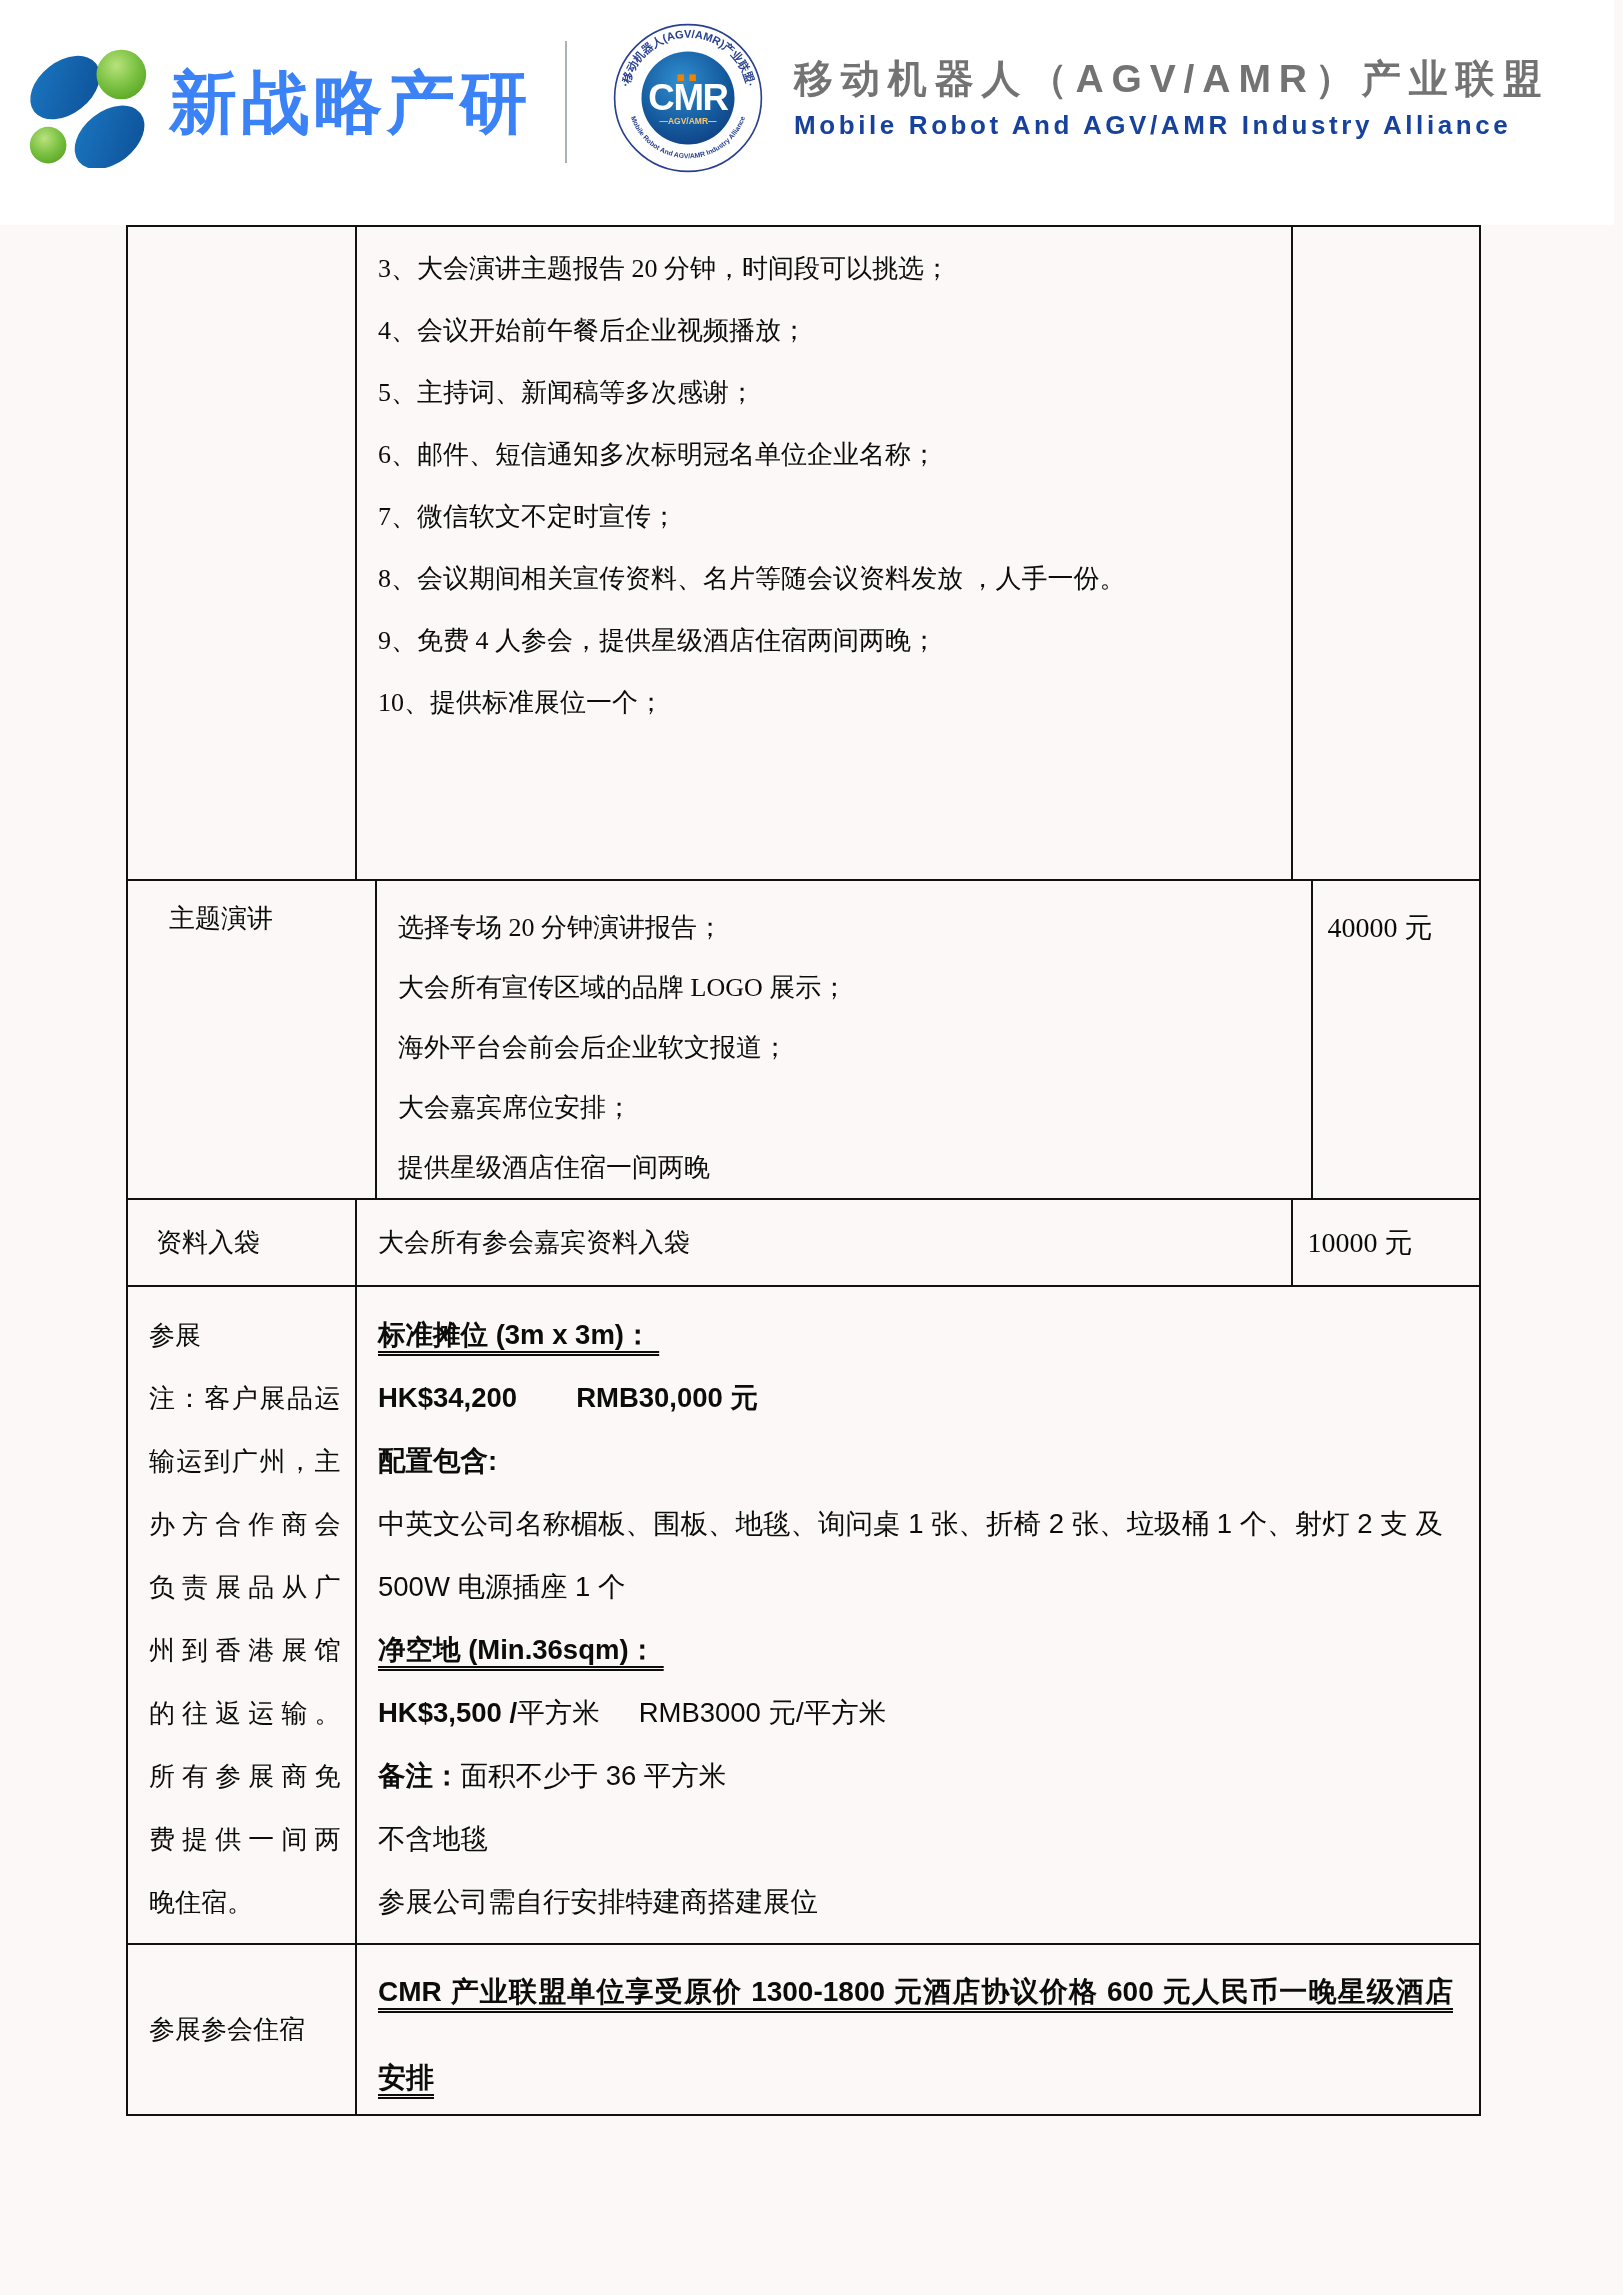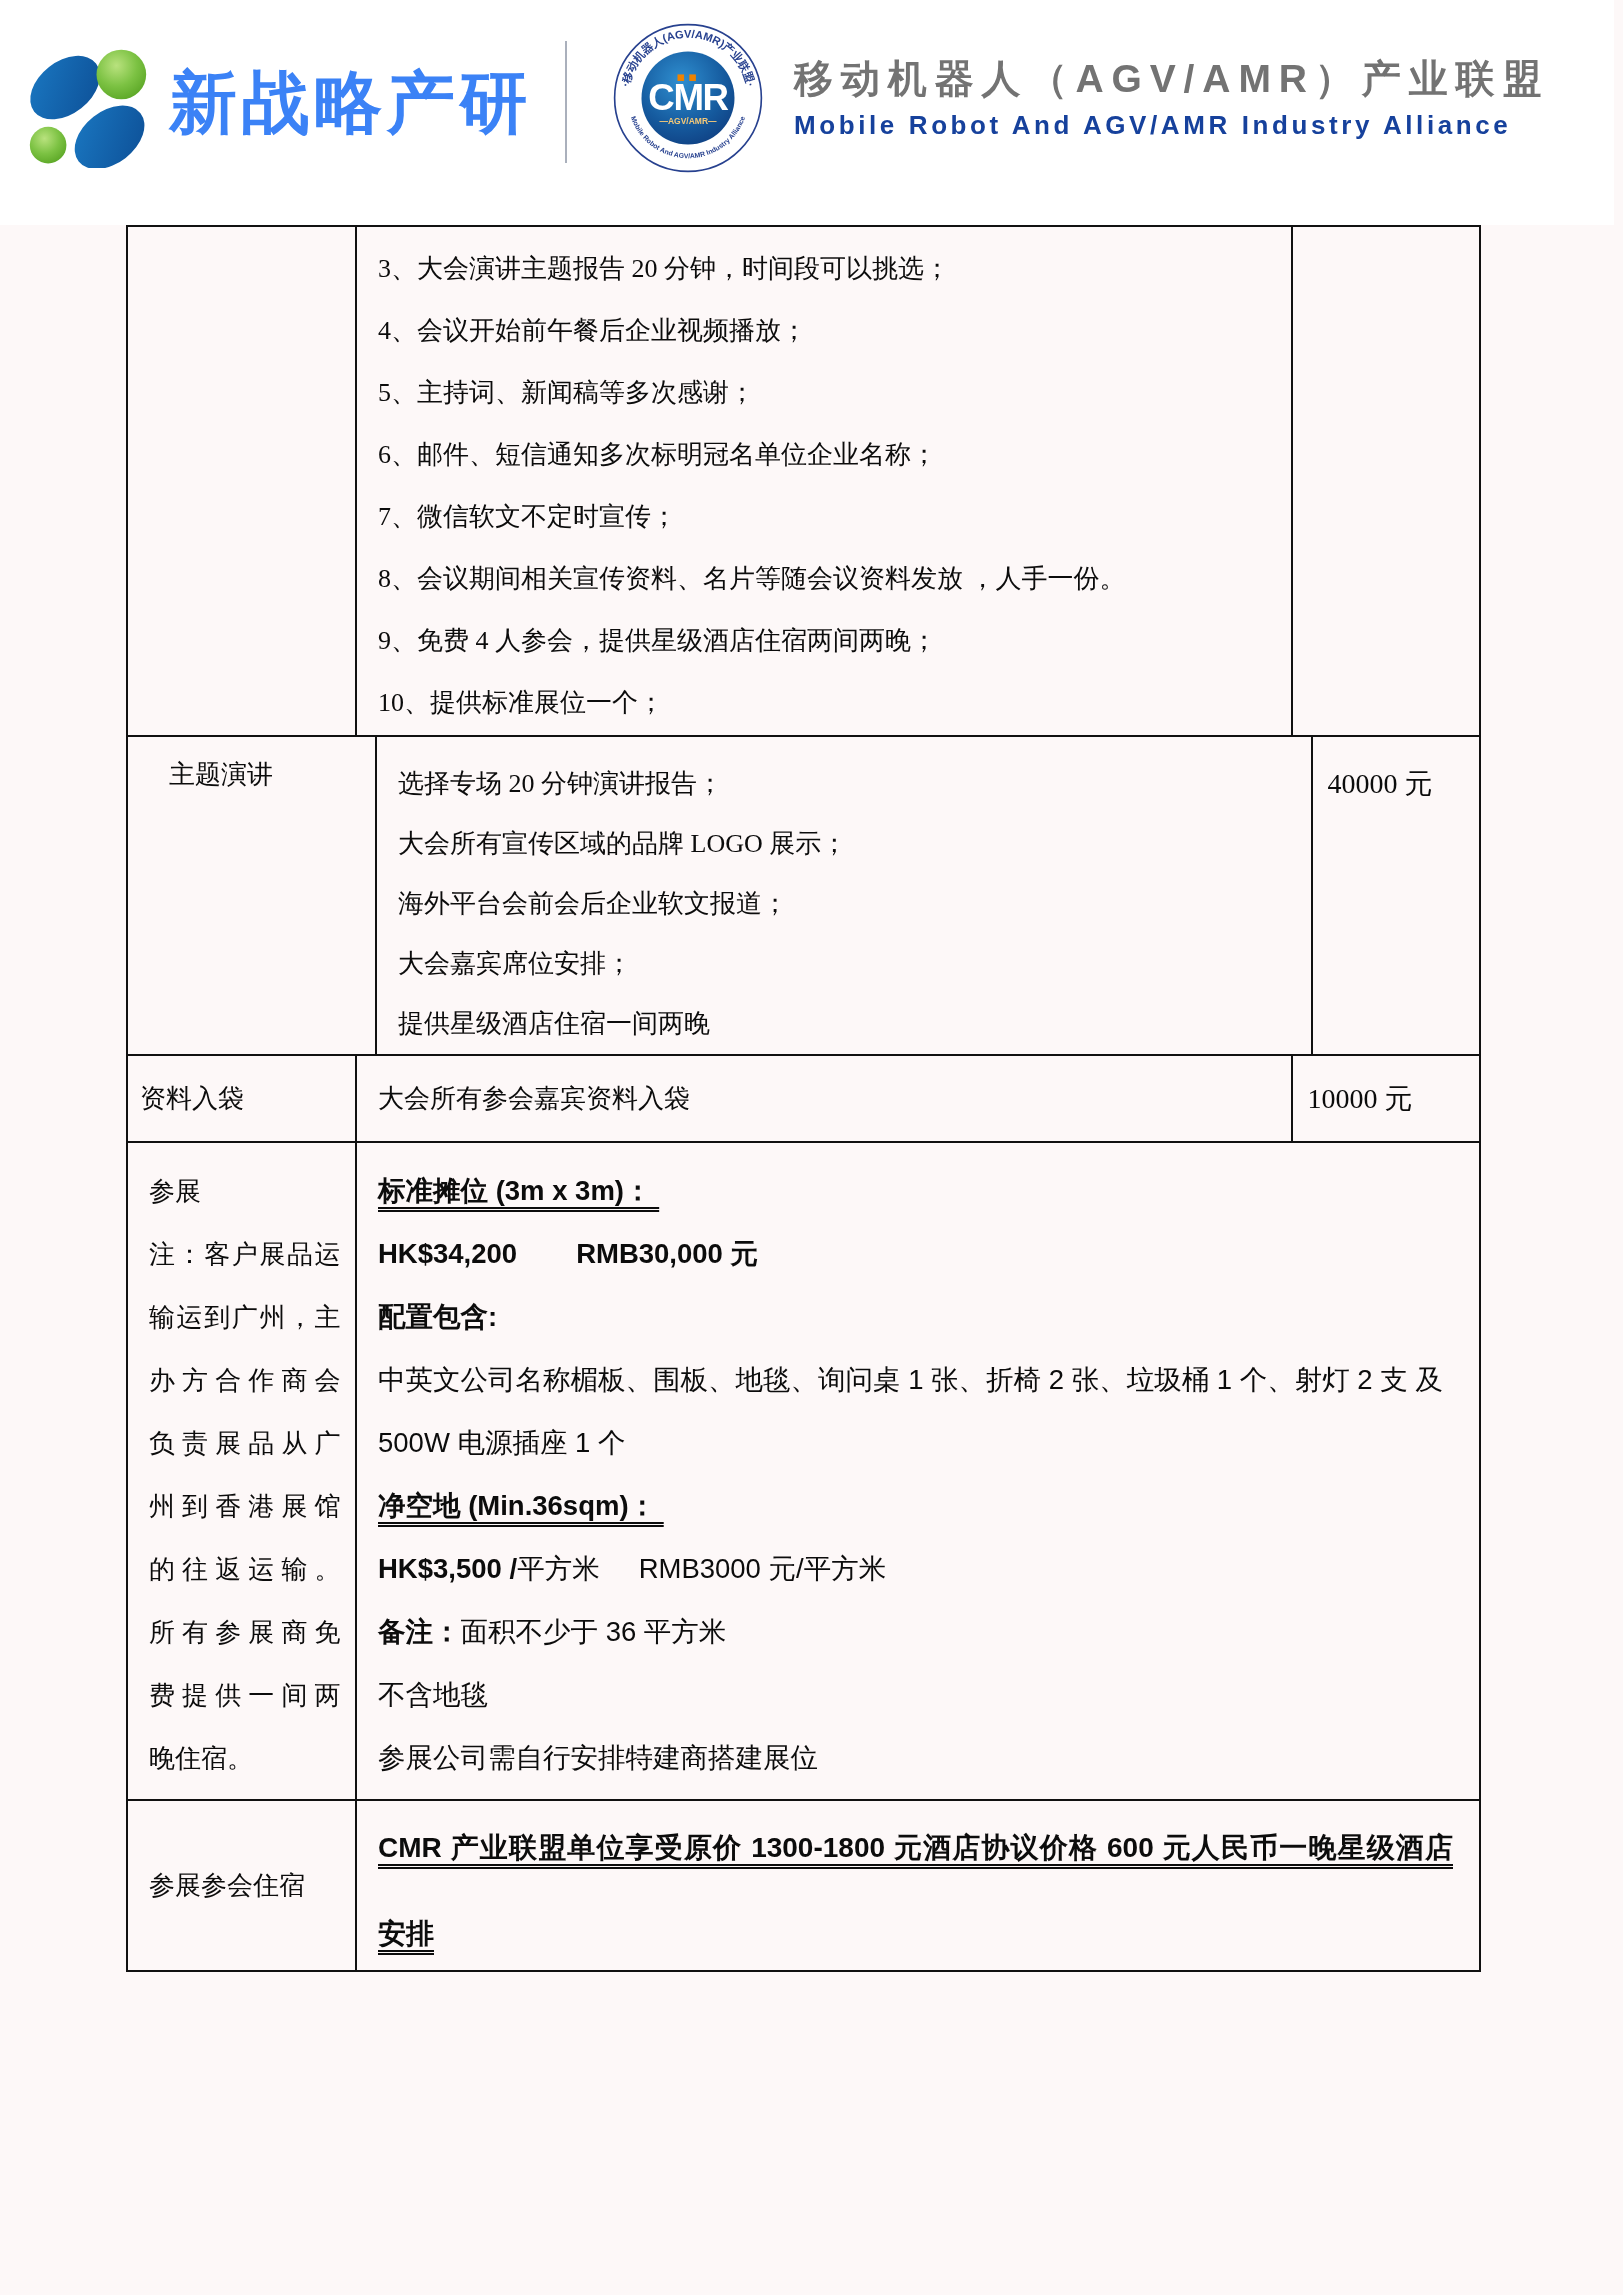--- a/index.html
+++ b/index.html
@@ -30,36 +30,36 @@
     font-size:26px;font-weight:700;color:#16419c;letter-spacing:3.6px;white-space:nowrap;
   }
   
   .sheet{position:absolute;left:126px;top:225px;width:1355px;border:2.6px solid #111;box-sizing:border-box;}
   .trow{display:grid;box-sizing:border-box;}
   .cols3{grid-template-columns:229px 936px auto;}
   .cols2{grid-template-columns:229px auto;}
   .trow + .trow{border-top:2px solid #111;}
   .cell{box-sizing:border-box;min-width:0;}
   .cell.vline{border-right:2px solid #111;}
-  .r1{height:508px;}
+  .r1{height:652px;}
   .r2{height:319px;padding-left:20px;}
   .r3{height:87px;}
   .r4{height:658px;}
   .r5{height:171px;}
   
   .serif{font-family:"Liberation Serif","DejaVu Serif",serif;font-size:26px;}
   .r1 .content{padding:10.5px 18.3px 0 21px;}
   .r1 .content p{margin:0;line-height:62px;white-space:pre-wrap;}
   .r2 .label{padding:19.6px 0 0 21px;}
   .r2 .content{padding:17px 18.3px 0 21px;}
   .r2 .content p{margin:0;line-height:60px;white-space:pre-wrap;}
   .price-cell{padding:27.5px 0 0 14.4px;font-size:28px;}
   .r3{align-items:stretch;}
   .r3 .label,.r3 .content,.r3 .price-center{display:flex;align-items:center;}
-  .r3 .label{padding-left:12px;}
+  .r3 .label{padding-left:28px;}
   .r3 .content{padding-left:21px;}
   .r3 .price-center{padding-left:14.4px;font-size:28px;}
   
   .r4 .label{padding:17px 14.4px 0 21px;}
   .r4 .label div{line-height:63px;}
   .jline{text-align:justify;text-align-last:justify;}
   .r4 .content{
     padding:15.7px 26px 0 21px;
     font-family:"Liberation Sans","DejaVu Sans",sans-serif;font-size:27.5px;
   }

